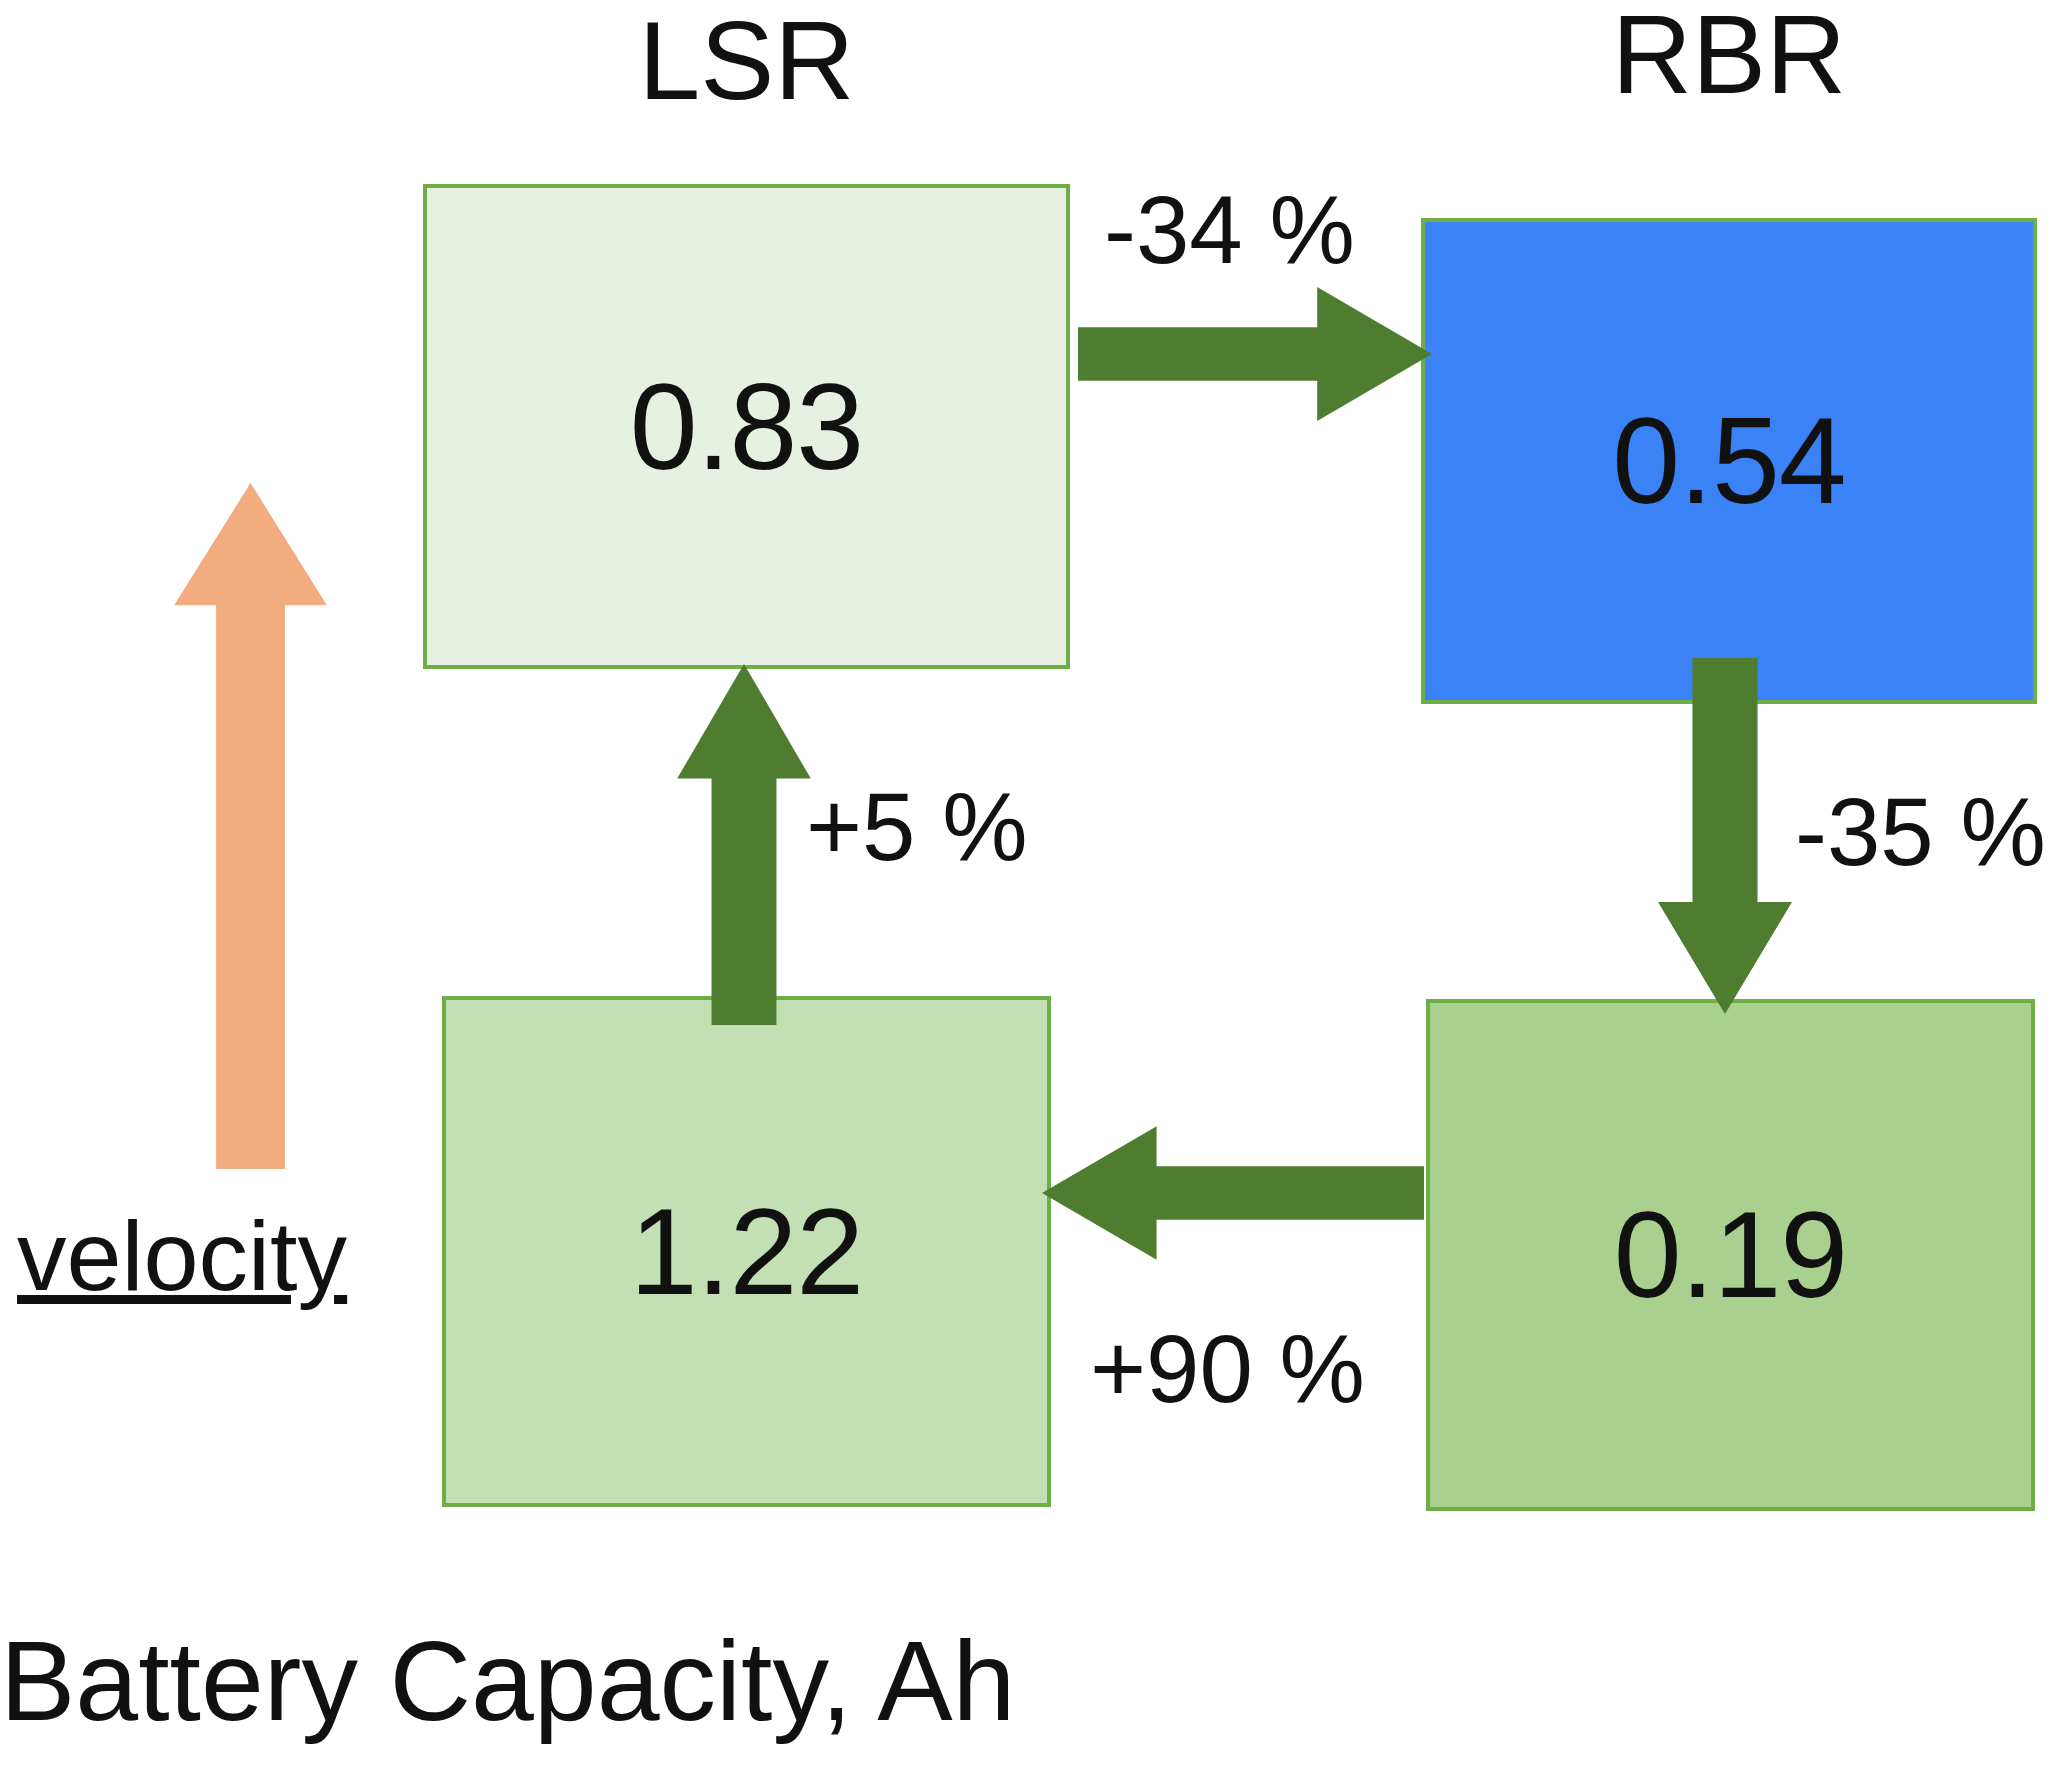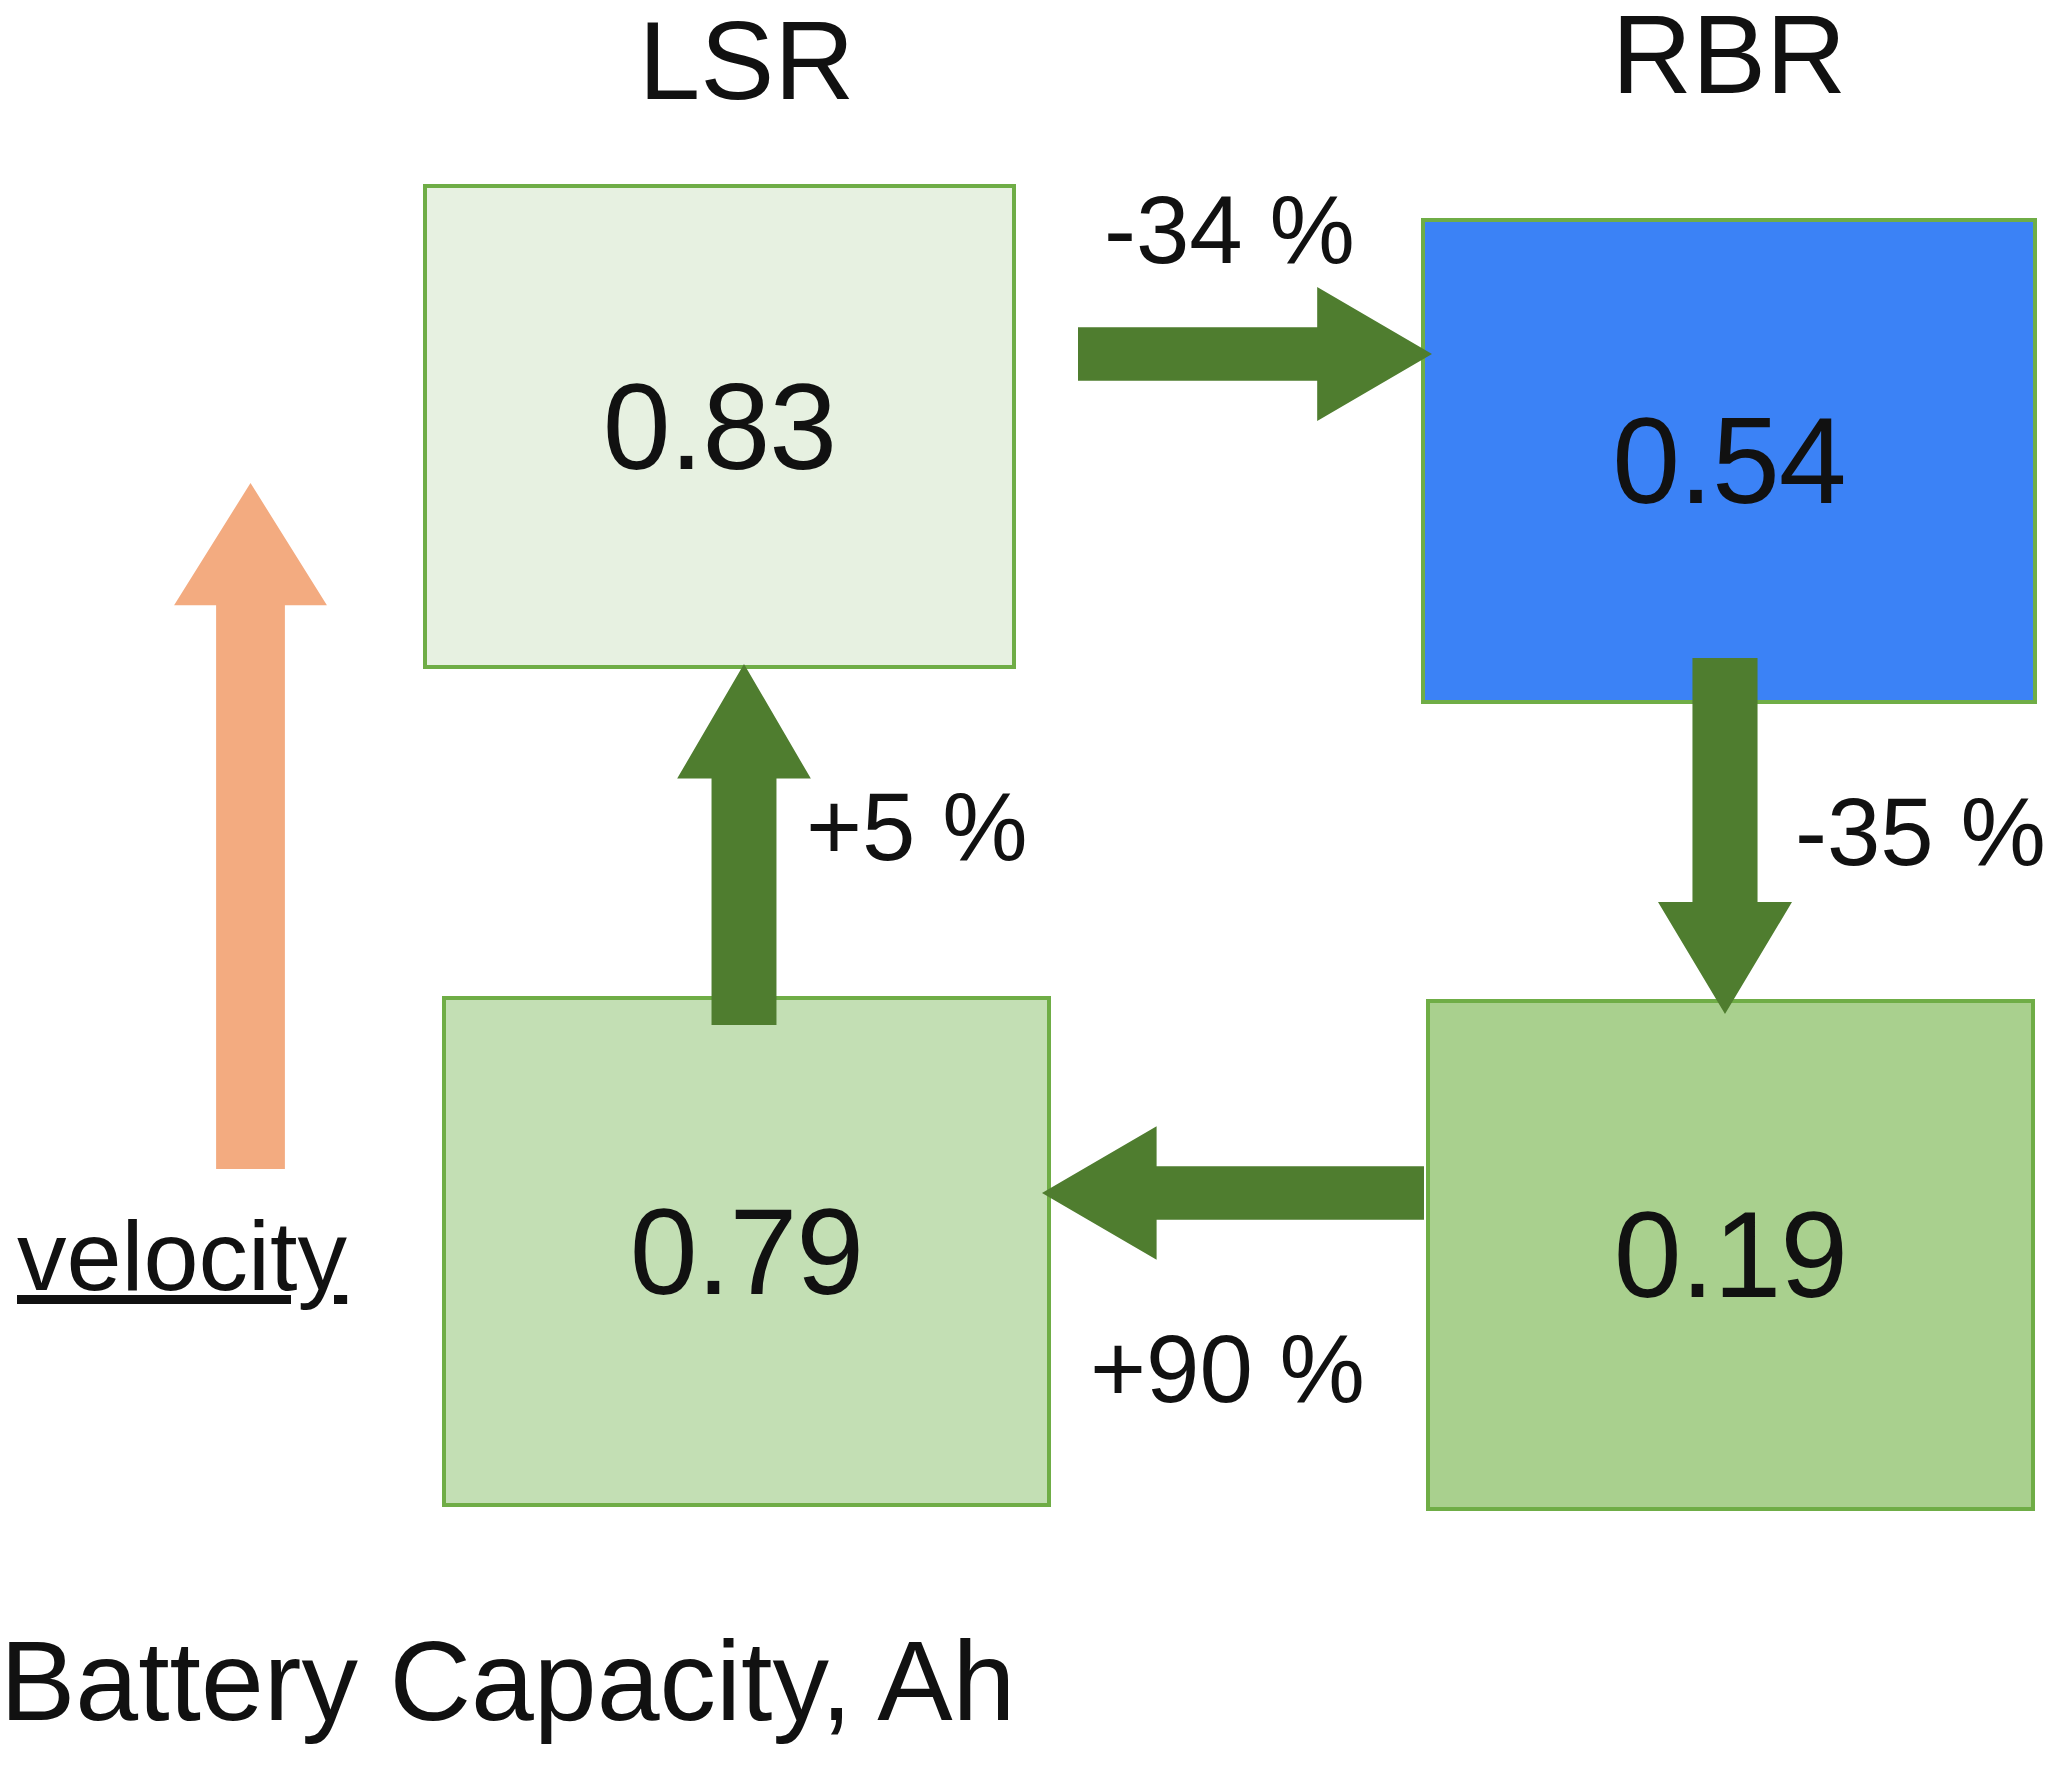--- a/index.html
+++ b/index.html
@@ -5,21 +5,21 @@
   html,body{margin:0;padding:0;background:#ffffff;}
   body{width:2064px;height:1779px;position:relative;overflow:hidden;
        font-family:"Liberation Sans","DejaVu Sans",sans-serif;color:#000;}
   .stage{position:absolute;left:0;top:0;width:2064px;height:1779px;}
 
   
   .box{position:absolute;box-sizing:border-box;border:4.8px solid #6fad46;
        display:flex;align-items:center;justify-content:center;}
   .box .val{font-size:122px;line-height:1;letter-spacing:-1px;color:#111;}
 
-  #box-lsr-top   {left:423px;  top:184px;  width:593px; height:485px; background:#e7f1e1;}
+  #box-lsr-top   {left:423px;  top:184px;  width:647px; height:485px; background:#e7f1e1;}
   #box-rbr-top   {left:1421px; top:177px;  width:616px; height:486px; background:#3b82f6;margin-top:41px;}
   #box-lsr-bot   {left:442px;  top:996px; width:609px; height:511px; background:#c3dfb4;}
   #box-rbr-bot   {left:1426px; top:999px; width:609px; height:512px; background:#a9d08e;}
 
   
   .col-title{position:absolute;font-size:111px;line-height:1;color:#111;text-align:center;}
   #title-lsr{left:423px;  top:5.7px;  width:647px;}
   #title-rbr{left:1421px; top:0px;  width:616px;}
 
   
@@ -52,21 +52,21 @@
   <div class="col-title" id="title-lsr">LSR</div>
   <div class="col-title" id="title-rbr">RBR</div>
 
   <div class="box" id="box-lsr-top">
     <span class="val">0.83</span>
   </div>
   <div class="box" id="box-rbr-top">
     <span class="val">0.54</span>
   </div>
   <div class="box" id="box-lsr-bot">
-    <span class="val">0.79</span>
+    <span class="val">1.22</span>
   </div>
   <div class="box" id="box-rbr-bot">
     <span class="val">0.19</span>
   </div>
 
   <svg class="arrow-svg" id="arrow-top" viewBox="0 0 370 140">
     <polygon points="0,42 250,42 250,0 370,70 250,140 250,98 0,98" fill="#4f7d2f"></polygon>
   </svg>
 
   <svg class="arrow-svg" id="arrow-right" viewBox="0 0 140 372">

